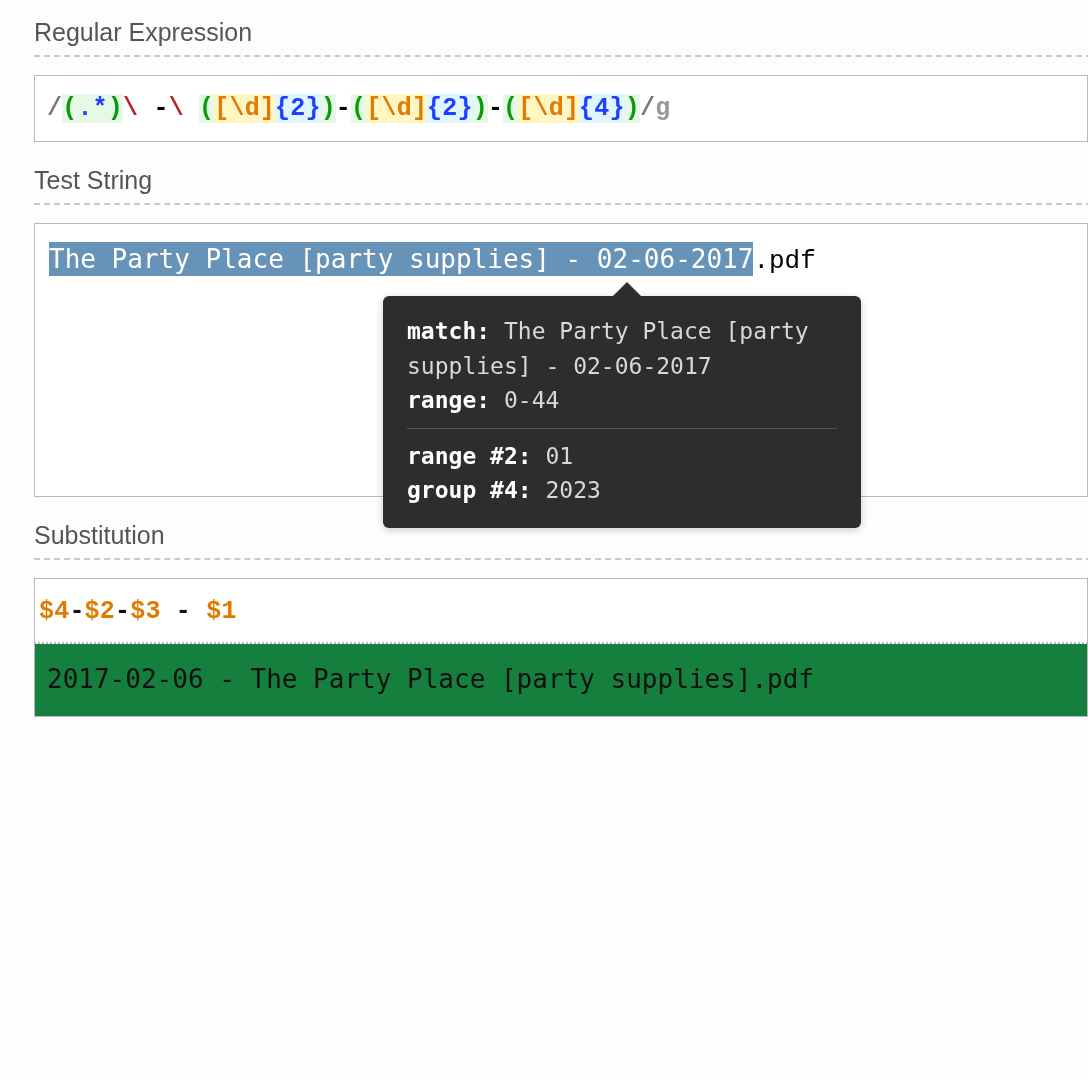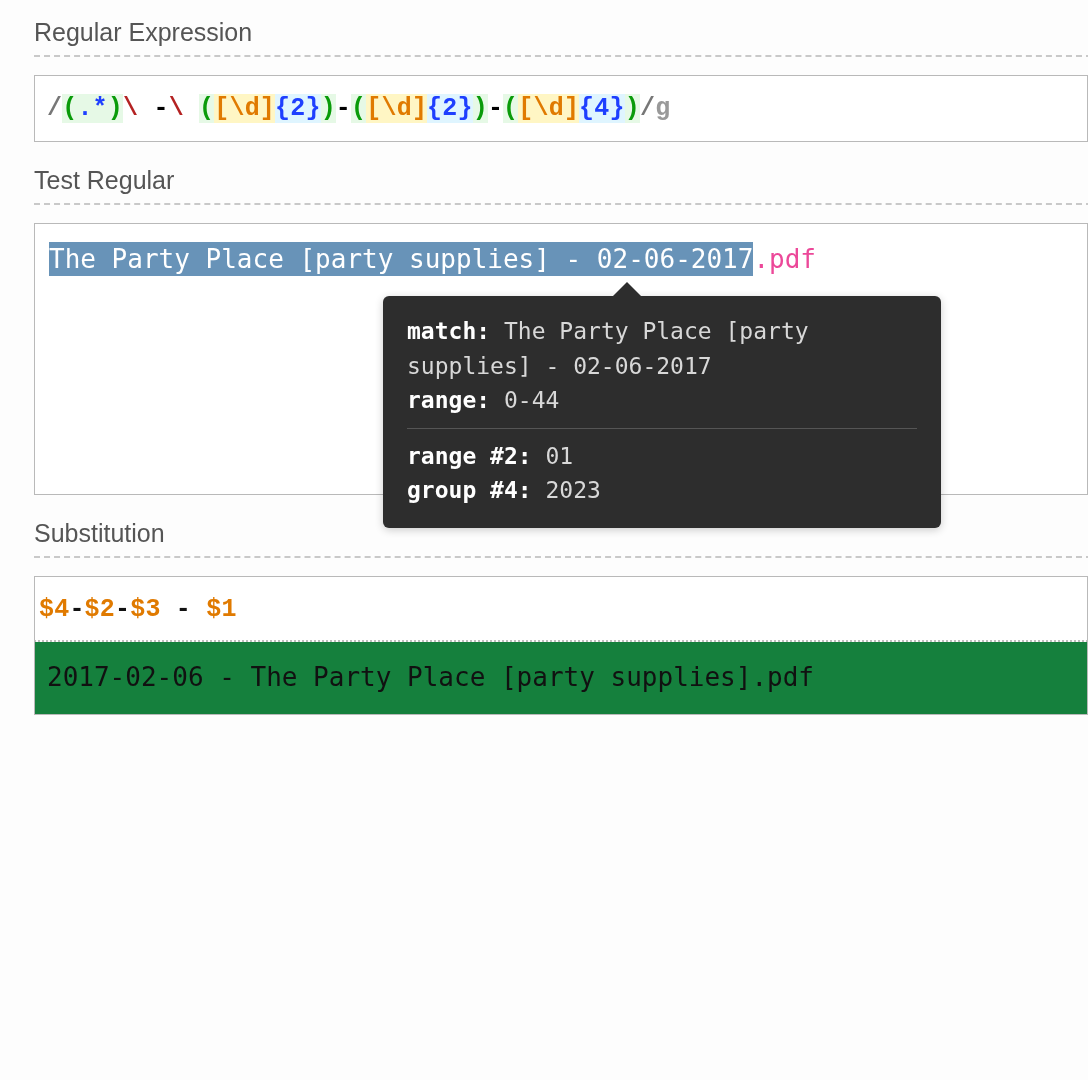--- a/index.html
+++ b/index.html
@@ -53,32 +53,33 @@
       font-family: "SFMono-Regular", Consolas, Menlo, monospace;
       font-size: 26px;
       white-space: nowrap;
     }
     .match-highlight {
       background: #6893b8;
       color: #fff;
       padding: 2px 0;
     }
     .unmatched {
-      color: #ec4899;
+      color: #000000;
+      font-family: Liberation Mono, monospace;
     }
     
     .tooltip {
       position: absolute;
       left: 348px;
       top: 72px;
       background: #2d2d2d;
       color: #ddd;
       border-radius: 6px;
       padding: 18px 24px 20px 24px;
-      width: 558px;
+      width: 478px;
       font-family: "SFMono-Regular", Consolas, Menlo, monospace;
       font-size: 23px;
       box-shadow: 0 2px 8px rgba(0,0,0,0.2);
     }
     .tooltip::before {
       content: "";
       position: absolute;
       top: -14px;
       left: 230px;
       border-left: 14px solid transparent;
@@ -124,21 +125,21 @@
   <div class="section-label">Regular Expression</div>
   <div class="dashed-divider"></div>
   <div class="panel">
     <span class="mono regex-line">
       <span class="c-slash">/</span><span class="hl-green"><span class="c-green">(</span><span class="c-blue">.</span><span class="c-blue">*</span><span class="c-green">)</span></span><span class="c-darkred">\ </span><span>-</span><span class="c-darkred">\ </span><span class="hl-green"><span class="c-green">(</span><span class="hl-yellow"><span class="c-orange">[</span><span class="c-orange">\d</span><span class="c-orange">]</span></span><span class="hl-cyan c-blue">{2}</span><span class="c-green">)</span></span><span>-</span><span class="hl-green"><span class="c-green">(</span><span class="hl-yellow"><span class="c-orange">[</span><span class="c-orange">\d</span><span class="c-orange">]</span></span><span class="hl-cyan c-blue">{2}</span><span class="c-green">)</span></span><span>-</span><span class="hl-green"><span class="c-green">(</span><span class="hl-yellow"><span class="c-orange">[</span><span class="c-orange">\d</span><span class="c-orange">]</span></span><span class="hl-cyan c-blue">{4}</span><span class="c-green">)</span></span><span class="c-slash">/</span><span class="c-flag">g</span>
     </span>
   </div>
 </div>
 
 <div class="section">
-  <div class="section-label">Test Regular</div>
+  <div class="section-label">Test String</div>
   <div class="dashed-divider"></div>
   <div class="teststring-panel">
     <div class="teststring-line">
       <span class="match-highlight">The Party Place [party supplies] - 02-06-2017</span><span class="unmatched">.pdf</span>
     </div>
 
     <div class="tooltip">
       <div class="tt-row">
         <span class="tt-label">match:</span>
         <span class="tt-value">The Party Place [party supplies] - 02-06-2017</span>

